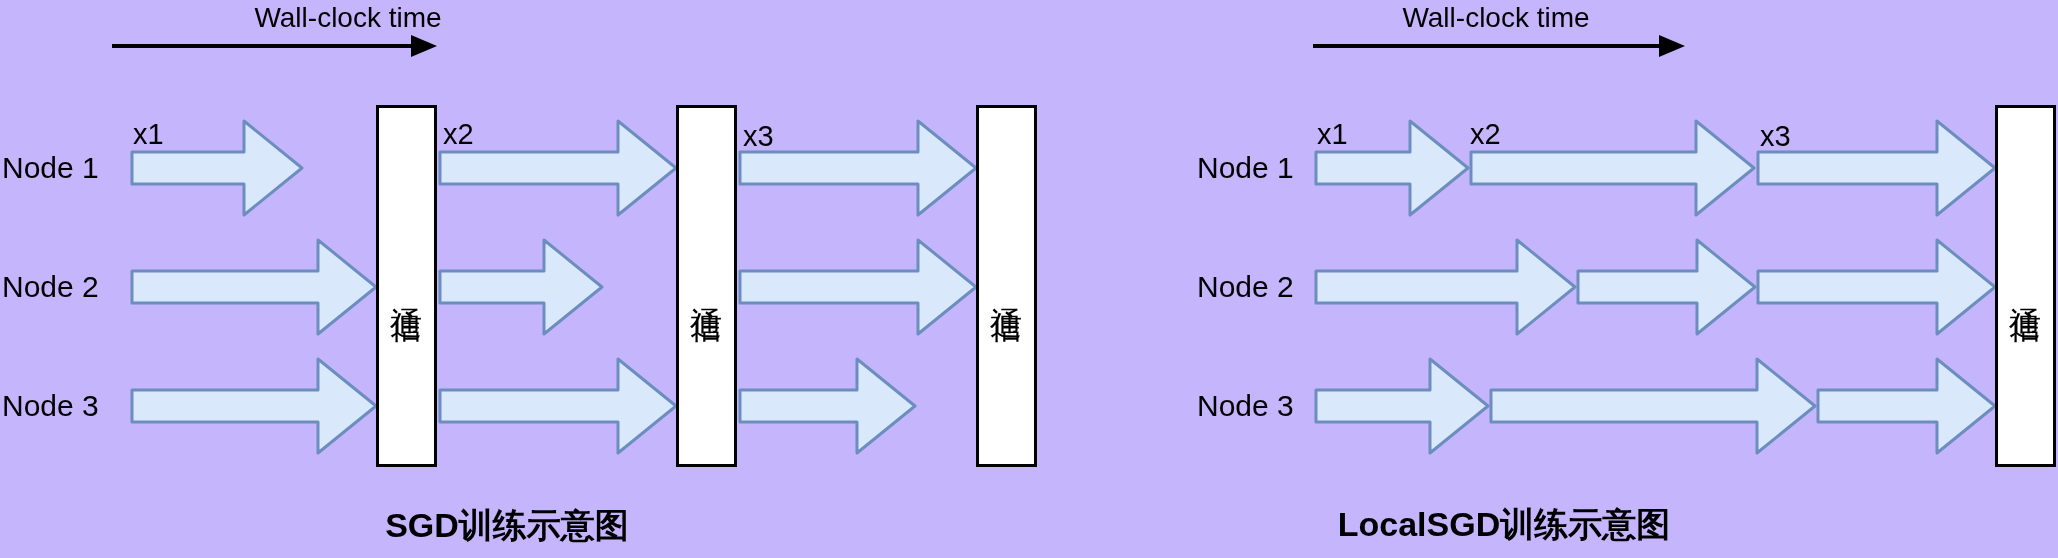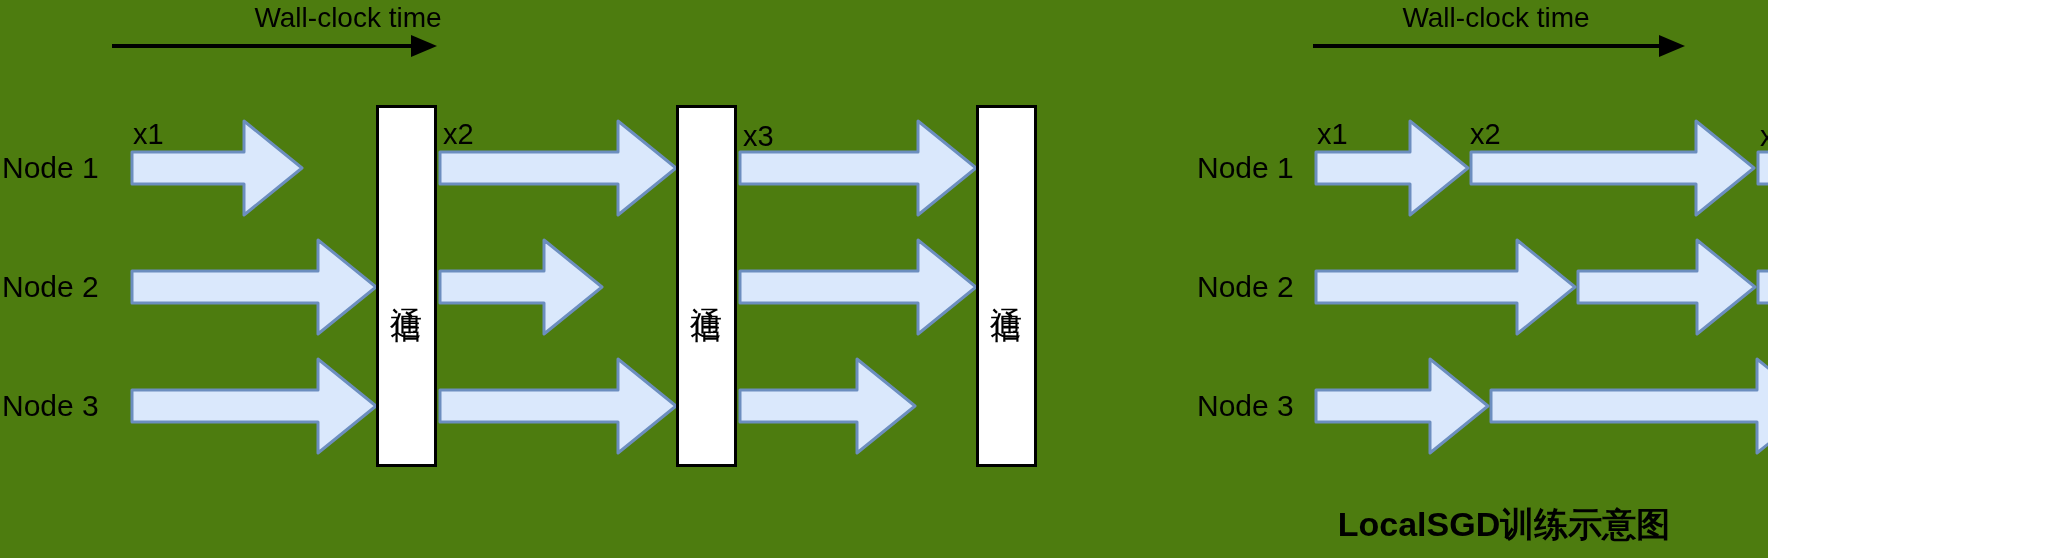--- a/index.html
+++ b/index.html
@@ -1,17 +1,17 @@
 <!DOCTYPE html>
 <html><head>
 <meta charset="utf-8">
 <style>
   html,body{margin:0;padding:0;background:#fff;}
   .canvas{
-    position:relative;width:1768px;height:558px;background:#4d7c0f;
+    position:relative;width:2058px;height:558px;background:#c4b5fd;
     font-family:"Liberation Sans",sans-serif;color:#000;overflow:hidden;
   }
   .layer{position:absolute;left:0;top:0;pointer-events:none;}
   .txt{position:absolute;white-space:nowrap;color:#000;}
   .wall-label{font-size:28px;transform:translateX(-50%);}
   .node-label{font-size:30px;transform:translateY(-50%);}
   .step-label{font-size:29px;}
   .caption{font-size:34px;font-weight:bold;transform:translateX(-50%);}
   .comm-box{
     position:absolute;background:#fff;border:3px solid #000;box-sizing:border-box;
@@ -48,20 +48,21 @@
     <div class="txt step-label" style="left: 743px; top: 120px;">x3</div>
     <div class="comm-box" style="left: 376px; top: 105px; width: 61px; height: 362px; background: rgb(255, 255, 255); border-color: rgb(0, 0, 0);">
       <span class="comm-label">通信</span>
     </div>
     <div class="comm-box" style="left: 676px; top: 105px; width: 61px; height: 362px; background: rgb(255, 255, 255); border-color: rgb(0, 0, 0);">
       <span class="comm-label">通信</span>
     </div>
     <div class="comm-box" style="left: 976px; top: 105px; width: 61px; height: 362px; background: rgb(255, 255, 255); border-color: rgb(0, 0, 0);">
       <span class="comm-label">通信</span>
     </div>
+    <div class="txt caption" style="left: 507px; top: 503px;">SGD训练示意图</div>
     <svg class="layer" width="2058" height="558" viewBox="0 0 2058 558">
       <line x1="1313" y1="46" x2="1665" y2="46" stroke="#000000" stroke-width="4"></line>
       <polygon points="1659,35 1685,46 1659,57" fill="#000000"></polygon>
       <polygon points="1316,152 1410,152 1410,121 1468,168 1410,215 1410,184 1316,184" fill="#dae8fc" stroke="#6c8ebf" stroke-width="3" stroke-linejoin="round"></polygon>
       <polygon points="1471,152 1696,152 1696,121 1754,168 1696,215 1696,184 1471,184" fill="#dae8fc" stroke="#6c8ebf" stroke-width="3" stroke-linejoin="round"></polygon>
       <polygon points="1758,152 1937,152 1937,121 1995,168 1937,215 1937,184 1758,184" fill="#dae8fc" stroke="#6c8ebf" stroke-width="3" stroke-linejoin="round"></polygon>
       <polygon points="1316,271 1517,271 1517,240 1575,287 1517,334 1517,303 1316,303" fill="#dae8fc" stroke="#6c8ebf" stroke-width="3" stroke-linejoin="round"></polygon>
       <polygon points="1578,271 1697,271 1697,240 1755,287 1697,334 1697,303 1578,303" fill="#dae8fc" stroke="#6c8ebf" stroke-width="3" stroke-linejoin="round"></polygon>
       <polygon points="1758,271 1937,271 1937,240 1995,287 1937,334 1937,303 1758,303" fill="#dae8fc" stroke="#6c8ebf" stroke-width="3" stroke-linejoin="round"></polygon>
       <polygon points="1316,390 1430,390 1430,359 1488,406 1430,453 1430,422 1316,422" fill="#dae8fc" stroke="#6c8ebf" stroke-width="3" stroke-linejoin="round"></polygon>

